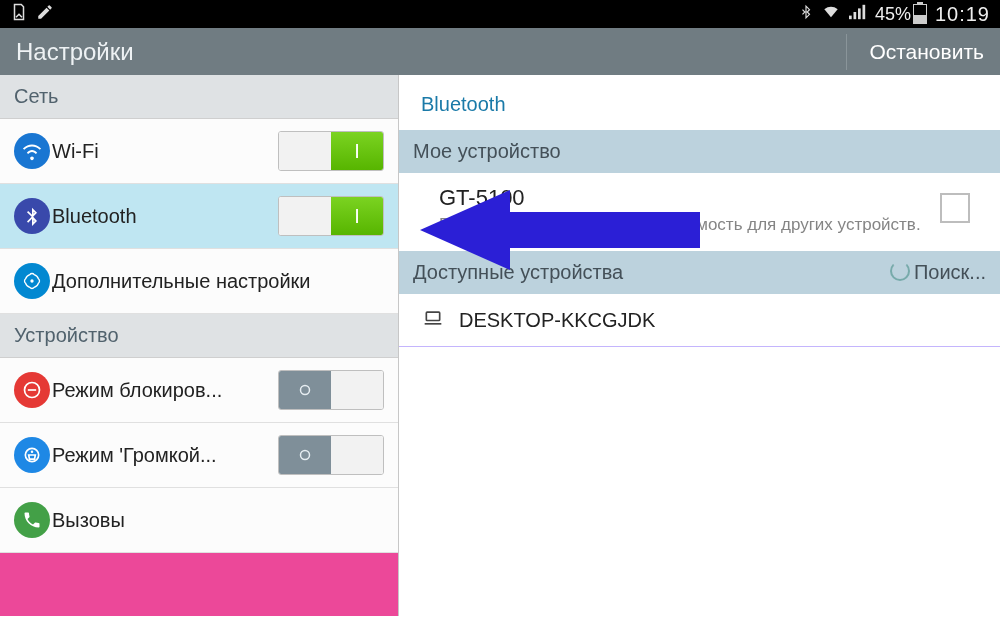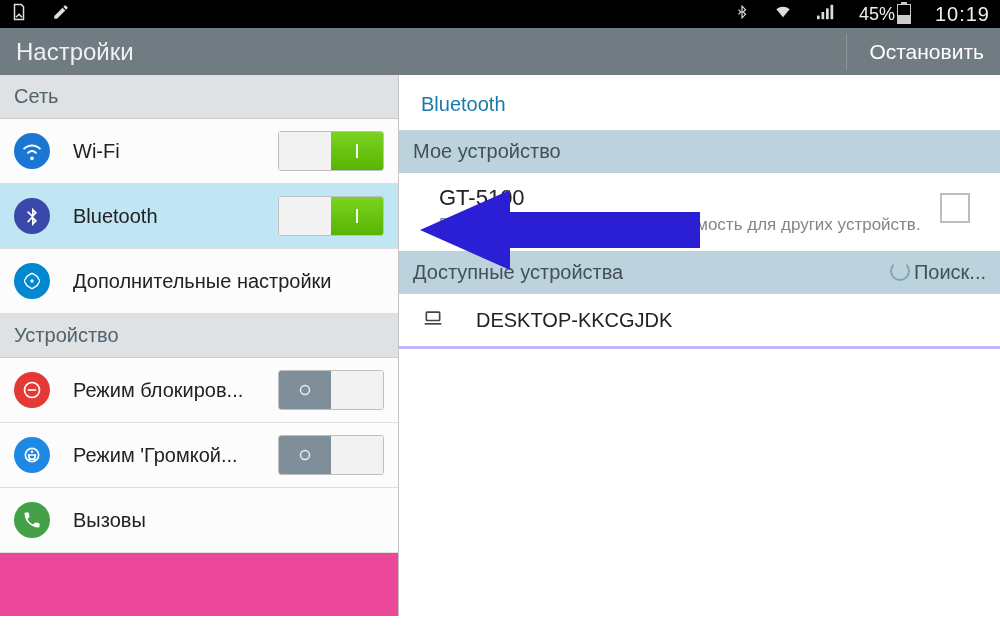--- a/index.html
+++ b/index.html
@@ -1,40 +1,40 @@
 <!DOCTYPE html>
 <html><head>
 <meta charset="utf-8">
 <style>
 html,body{margin:0;padding:0;font-family:Arial,Helvetica,sans-serif;background:#fff;width:1000px;height:625px;overflow:hidden}
 .statusbar{background:#000;height:28px;display:flex;align-items:center;justify-content:space-between;padding:0 10px;color:#eee}
-.status-left,.status-right{display:flex;align-items:center;gap:24px}
+.status-left,.status-right{display:flex;align-items:center;gap:8px}
 .status-right{font-size:18px}
 .clock{font-size:20px;letter-spacing:1px}
 .actionbar{background:#707c82;height:47px;display:flex;align-items:center;justify-content:space-between;padding:0 16px}
 .actionbar-title{color:#eef2f4;font-size:24px}
 .actionbar-stop{color:#ffffff;font-size:21px;border-left:1px solid #8a959a;padding-left:22px;height:36px;display:flex;align-items:center}
 .body{display:flex;height:calc(625px - 28px - 56px)}
 .sidebar{width:398px;border-right:1px solid #c7c7c7;overflow:hidden;background:#ec4899}
 .section-header{background:#dfe2e4;color:#51626d;font-size:20px;padding:10px 14px;border-bottom:1px solid #cfcfcf}
-.row{display:flex;align-items:center;background:#fcfcfc;border-bottom:1px solid #e0e0e0;height:64px;padding:0 14px;gap:23px}
+.row{display:flex;align-items:center;background:#fcfcfc;border-bottom:1px solid #e0e0e0;height:64px;padding:0 14px;gap:2px}
 .row.selected{background:#bfe6f2}
 .row .label{flex:1;color:#222;font-size:20px;white-space:nowrap;overflow:hidden;text-overflow:ellipsis}
 .icon{width:36px;height:36px;border-radius:50%;display:flex;align-items:center;justify-content:center;flex:0 0 36px}
 .icon svg{display:block}
 .toggle{width:104px;height:38px;border:1px solid #bfbfbf;border-radius:3px;background:#fff;display:flex;position:relative;overflow:hidden;flex:0 0 104px}
 .toggle .on{flex:1;background:linear-gradient(#7bd321,#57b500);display:flex;align-items:center;justify-content:center;color:#fff;font-size:20px}
 .toggle .off{flex:1;background:#f2f2f2}
 .toggle-off{display:flex}
 .toggle-off .handle{flex:1;background:#7f8f99;display:flex;align-items:center;justify-content:center}
 .toggle-off .empty{flex:1;background:#f2f2f2}
 .content{flex:1;display:flex;flex-direction:column;overflow:hidden}
 .content-title{color:#1a7aa8;font-size:20px;padding:18px 22px 14px}
 .sub-header{background:#bcd2dd;color:#445058;font-size:20px;padding:10px 14px;display:flex;justify-content:space-between;align-items:flex-start}
-.device-row{display:flex;align-items:center;padding:14px 22px;gap:31px;border-bottom:3px solid #c4b5fd}
+.device-row{display:flex;align-items:center;padding:14px 22px;gap:14px;border-bottom:1px solid #c4b5fd}
 .device-row .dlabel{color:#222;font-size:20px}
 .mydevice{padding:12px 40px 16px 40px;position:relative}
 .mydevice .name{font-size:22px;color:#222}
 .mydevice .hint{font-size:17px;color:#858585;margin-top:4px}
 .checkbox{width:26px;height:26px;border:2px solid #bdbdbd;position:absolute;right:30px;top:20px}
 .spinner{width:16px;height:16px;border:2px solid #7aa;border-top-color:transparent;border-radius:50%;display:inline-block;margin-right:4px;vertical-align:-2px}
 .arrow{position:absolute;left:400px;top:180px;z-index:50;pointer-events:none}
 .batt{display:inline-flex;align-items:center}
 .batt-rect{width:12px;height:18px;border:1px solid #ccc;position:relative;margin-left:2px}
 .batt-rect::before{content:"";position:absolute;top:-3px;left:3px;width:6px;height:2px;background:#ccc}

